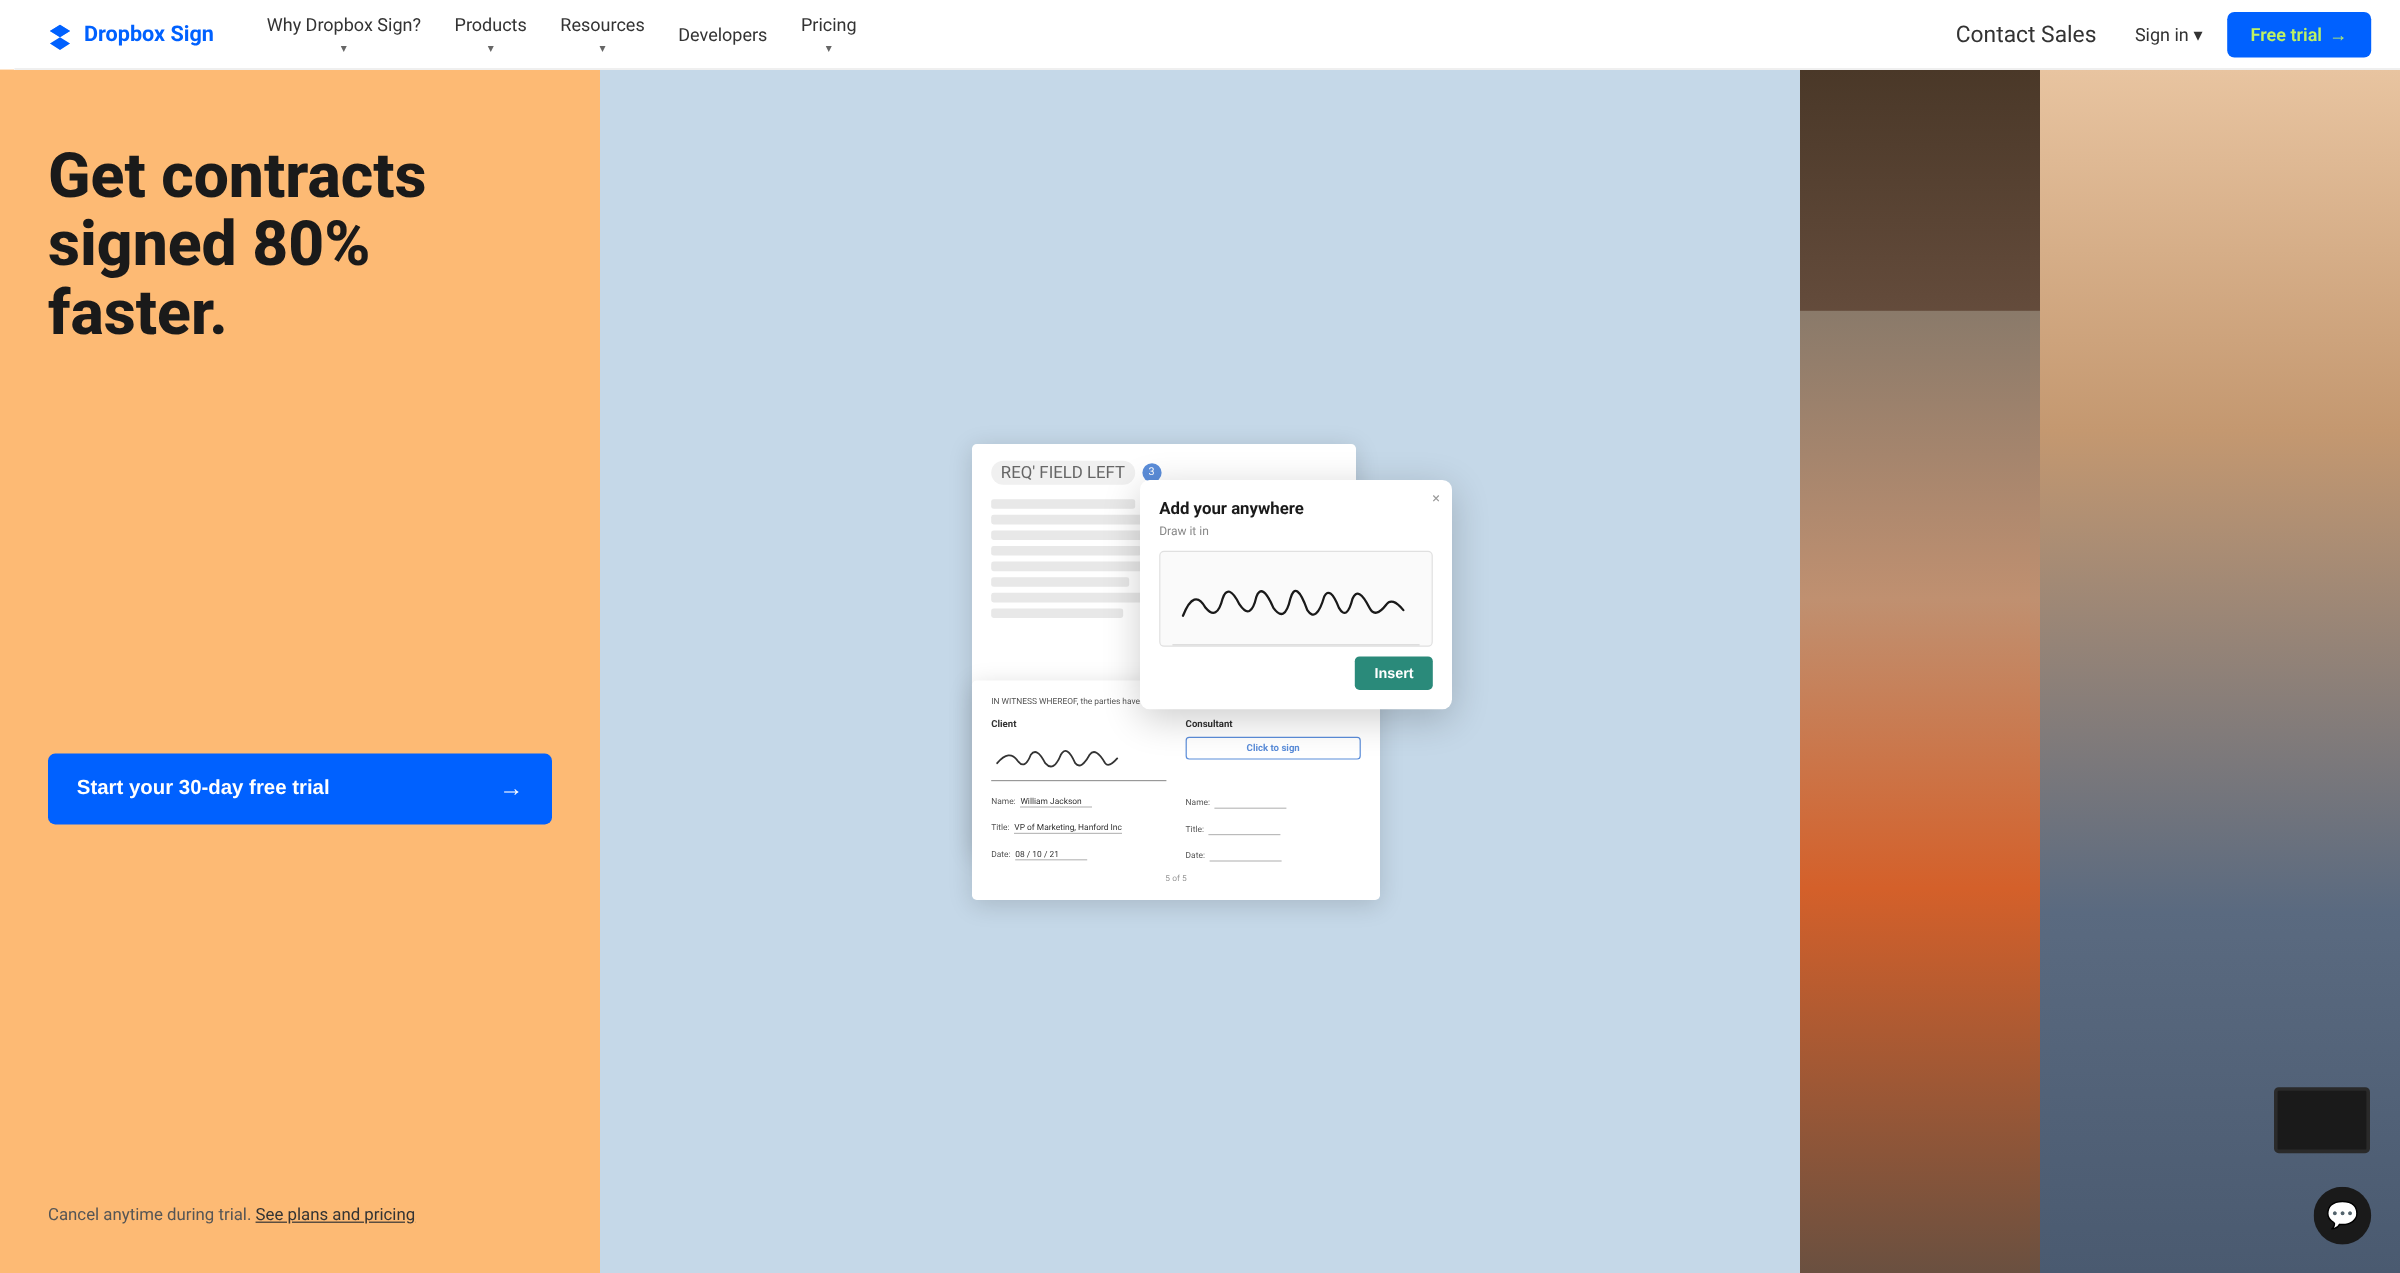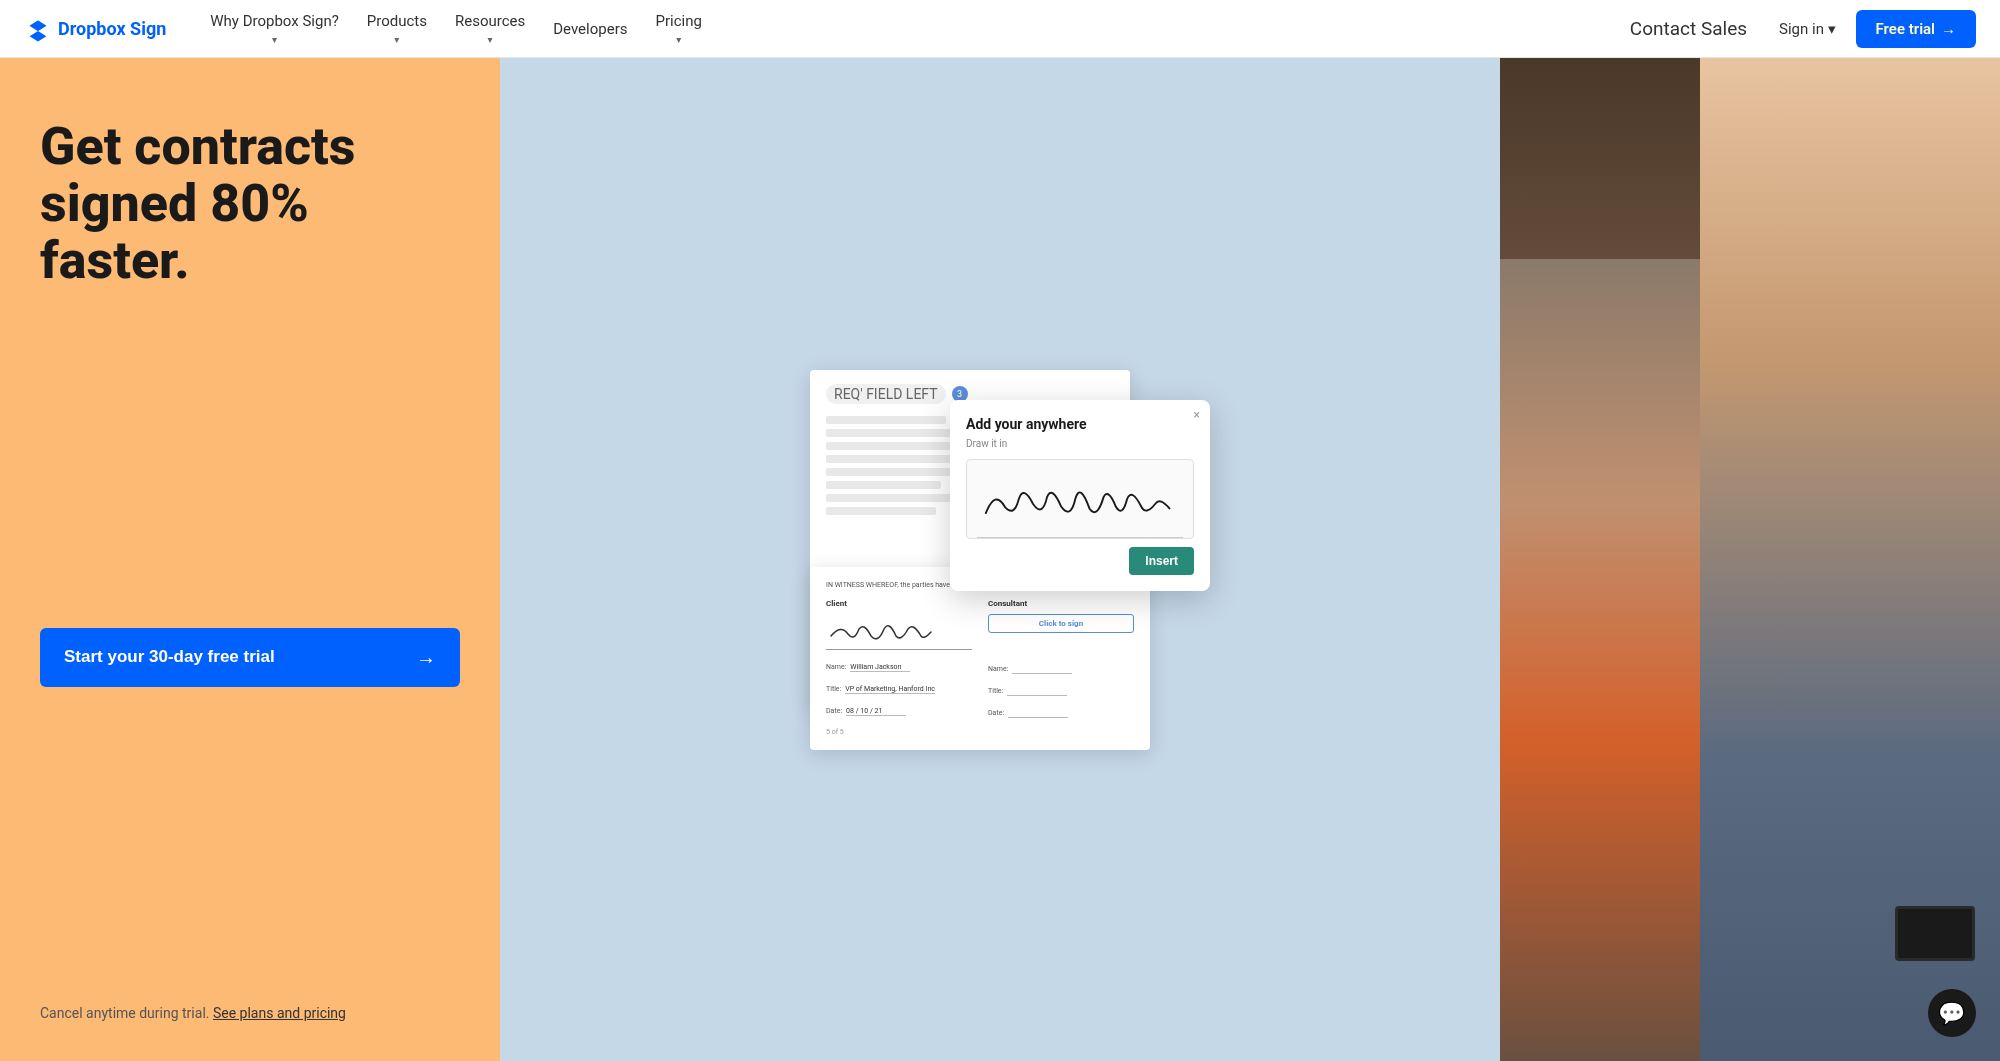--- a/index.html
+++ b/index.html
@@ -1,20 +1,20 @@
 <!DOCTYPE html>
 <html><head>
   <meta charset="utf-8">
   <style>
     * { margin: 0; padding: 0; box-sizing: border-box; }
     body { font-family: -apple-system, BlinkMacSystemFont, 'Segoe UI', Roboto, sans-serif; overflow-x: hidden; }
 
     
     nav {
-      position: fixed; top: 0; left: 0; right: 0; z-index: 100;
+      position: fixed; top: 0; left: 12px; right: 0; z-index: 100;
       background: #fff;
       display: flex; align-items: center; height: 58px;
       padding: 0 24px;
       border-bottom: 1px solid #e5e5e5;
     }
     .nav-logo {
       display: flex; align-items: center; gap: 6px;
       margin-right: 32px; text-decoration: none;
     }
     .nav-logo-icon {
@@ -42,21 +42,21 @@
     .nav-contact {
       font-size: 19px; color: #333; cursor: pointer; padding: 8px 12px;
       text-decoration: none; white-space: nowrap;
     }
     .nav-signin {
       display: flex; align-items: center; gap: 4px;
       font-size: 15px; color: #333; cursor: pointer; padding: 8px 12px;
       text-decoration: none; white-space: nowrap;
     }
     .nav-free-trial {
-      background: #0061ff; color: #fef9c3;
+      background: #0061ff; color: #bef264;
       padding: 10px 20px; border-radius: 6px;
       font-size: 15px; font-weight: 600;
       cursor: pointer; text-decoration: none;
       display: flex; align-items: center; gap: 6px;
       white-space: nowrap;
     }
 
     
     .page-wrapper {
       margin-top: 58px;
@@ -207,21 +207,21 @@
       border-bottom: 1px solid #999; padding-bottom: 2px; margin-bottom: 4px;
     }
     .doc-field-row { margin-bottom: 3px; }
     .doc-field-label { font-size: 7px; color: #555; }
     .doc-field-val { font-size: 7px; color: #333; border-bottom: 1px solid #bbb; display: inline-block; min-width: 60px; }
     .doc-click-sign {
       border: 1.5px solid #5b8dd9; border-radius: 3px;
       padding: 4px 24px; font-size: 8px; color: #5b8dd9;
       cursor: pointer; text-align: center; margin-bottom: 23px; font-weight: bold;
     }
-    .doc-page-num { font-size: 7px; color: #999; text-align: left; margin-top: 6px; }
+    .doc-page-num { font-size: 7px; color: #999; text-align: center; margin-top: 6px; }
 
     
     .hero-right {
       width: 25%;
       background: #b0b0b0;
       overflow: hidden;
       position: relative;
     }
     
     .photo-sim {

